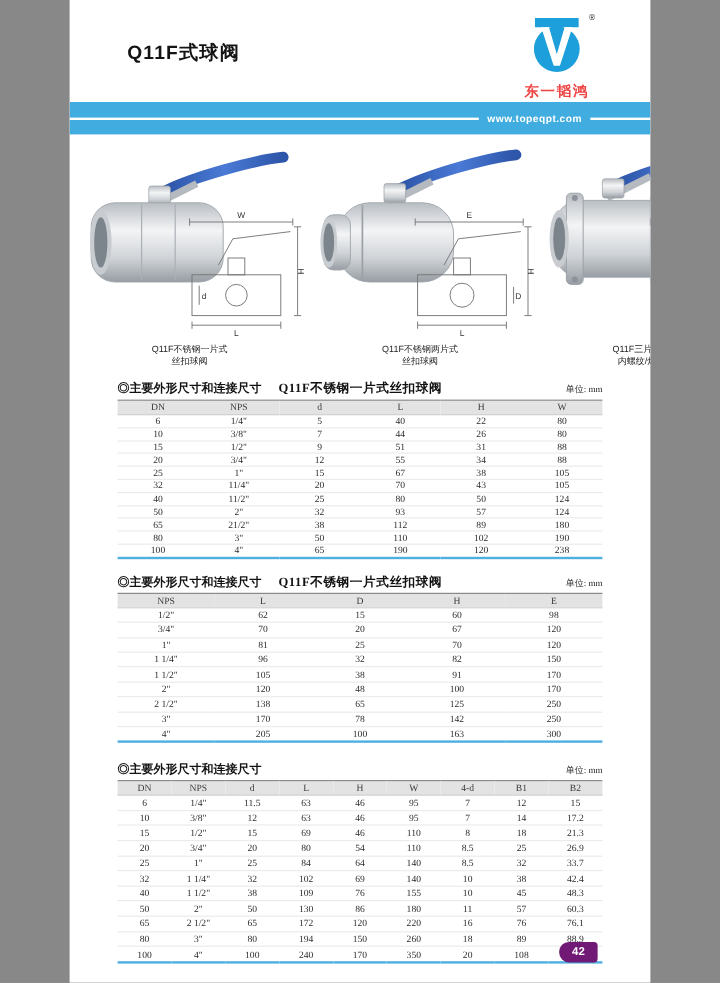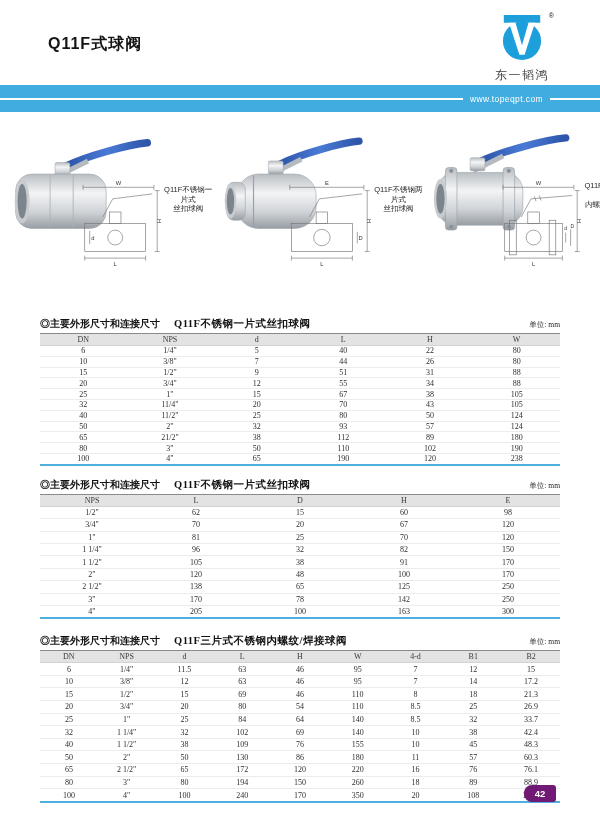--- a/index.html
+++ b/index.html
@@ -1,29 +1,29 @@
 <!DOCTYPE html>
 <html><head>
 <meta charset="utf-8">
 <style>
   html,body{margin:0;padding:0;background:#888;}
-  .page{position:relative;width:600px;height:819px;background:#fff;overflow:hidden;
+  .page{position:relative;width:484px;height:819px;background:#fff;overflow:hidden;
         font-family:"Liberation Sans","DejaVu Sans",sans-serif;margin:0 auto;}
   
   .title{position:absolute;left:48px;top:34px;font-size:16px;font-weight:bold;color:#141414;letter-spacing:1px;}
   .logo-wrap{position:absolute;right:40px;top:12px;width:76px;text-align:center;}
-  .brand-name{font-size:12px;font-weight:normal;color:#404040;letter-spacing:1.5px;margin-top:1px;}
+  .brand-name{font-size:12px;font-weight:bold;color:#ef4444;letter-spacing:1.5px;margin-top:1px;}
   
   .banner{position:absolute;top:85px;left:0;right:0;height:27px;background:#41ACDF;display:flex;align-items:center;}
   .banner-line{height:2px;background:#fff;flex:1;}
   .banner-line.short{flex:0 0 50px;}
-  .banner-text{color:#fff;font-size:8.5px;font-weight:normal;margin:0 7px;letter-spacing:.4px;}
+  .banner-text{color:#fff;font-size:8.5px;font-weight:bold;margin:0 7px;letter-spacing:.4px;}
   
   .products{position:absolute;top:113px;left:4px;right:4px;display:flex;}
-  .product{flex:1;display:flex;align-items:center;}
+  .product{flex:1;display:flex;flex-direction:column;align-items:center;}
   svg.illus{width:192px;height:170px;display:block;}
   .caption{font-size:7.5px;color:#1c1c1c;text-align:center;line-height:9.5px;margin-top:3px;}
   
   .sections{position:absolute;top:317px;left:40px;right:40px;font-family:Liberation Serif, serif;}
   .sec2{margin-top:12px;} .sec3{margin-top:15px;}
   .sec-head{display:flex;align-items:baseline;margin-bottom:2px;}
   .sec-prefix{font-size:10px;font-weight:bold;color:#111;}
   .sec-sub{font-size:10.5px;font-weight:bold;color:#111;margin-left:14px;letter-spacing:.5px;}
   .sec-unit{margin-left:auto;font-size:7.5px;color:#222;}
   table.tbl{width:100%;border-collapse:collapse;table-layout:fixed;border-bottom:2px solid #4FB0E0;}
@@ -402,21 +402,20 @@
               <td>163</td>
               <td>300</td>
             </tr>
           </tbody>
         </table>
     </div>
 
     <div class="sec sec3">
       <div class="sec-head">
         <span class="sec-prefix">◎主要外形尺寸和连接尺寸</span>
-        <span class="sec-sub">Q11F三片式不锈钢内螺纹/焊接球阀</span>
         <span class="sec-unit">单位: mm</span>
       </div>
       <table class="tbl t3">
           <thead>
             <tr>
               <th>DN</th>
               <th>NPS</th>
               <th>d</th>
               <th>L</th>
               <th>H</th>

